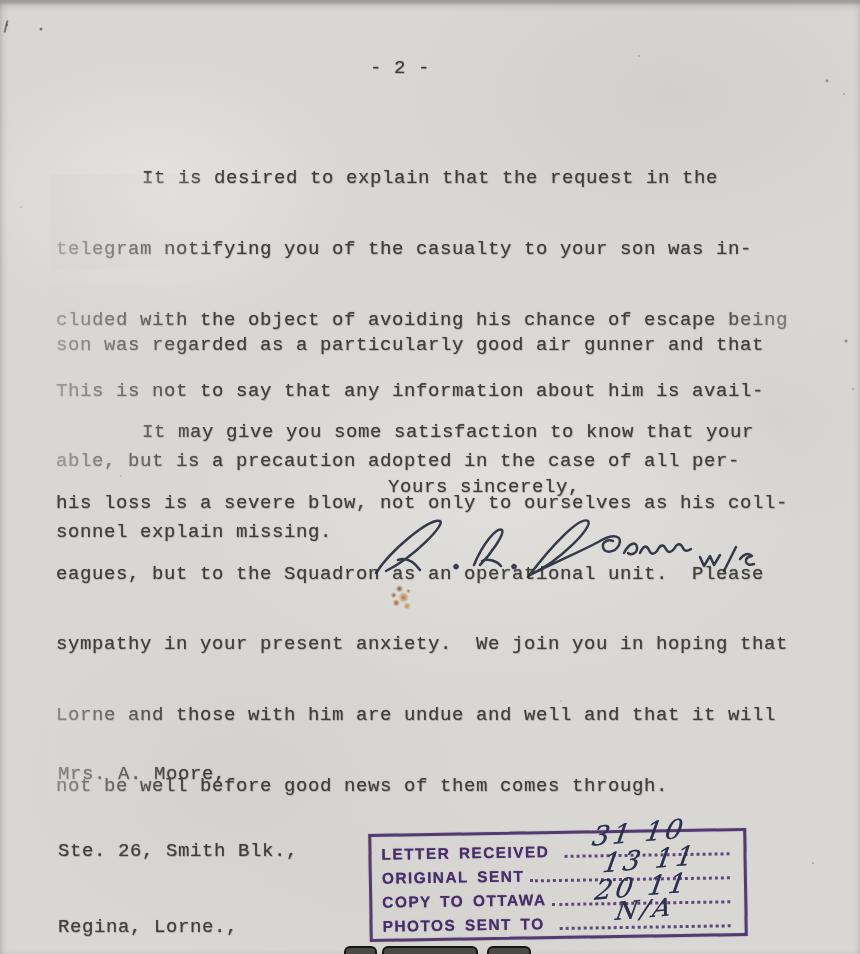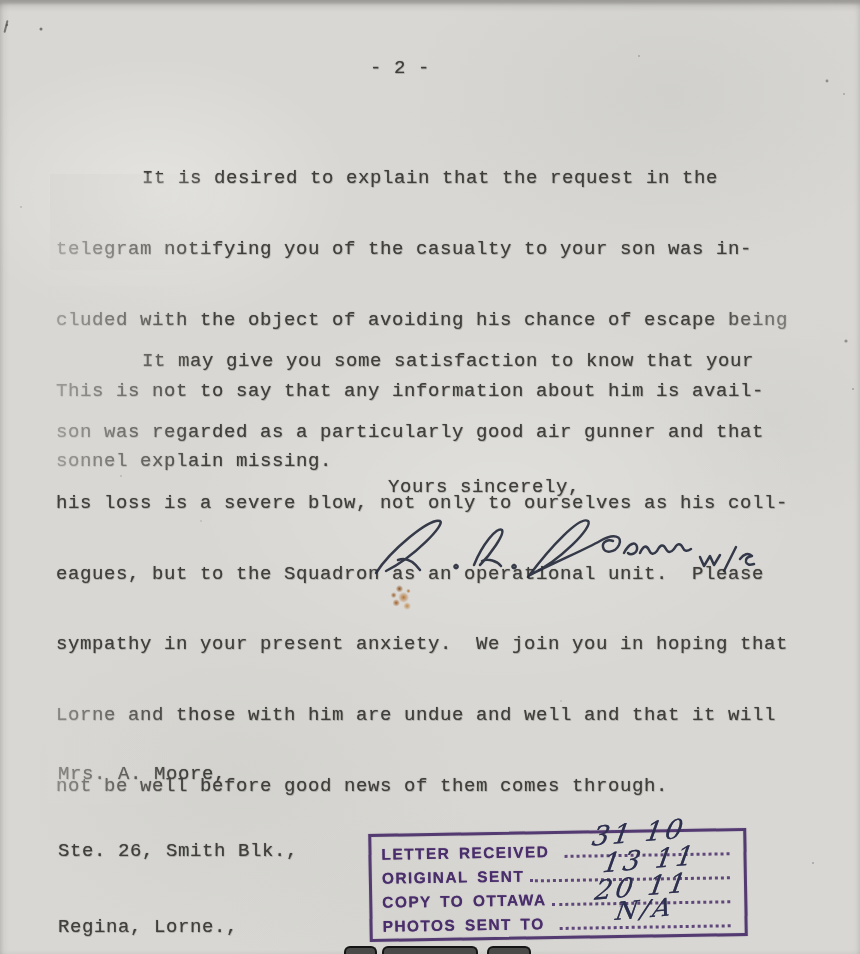--- a/index.html
+++ b/index.html
@@ -150,26 +150,27 @@
   <div class="top-edge"></div>
   <div class="corner-tick"></div>
 
   <div class="typed page-number">- 2 -</div>
 
   <div class="typed para para1">
     <div class="tline indent">It is desired to explain that the request in the</div>
     <div class="tline">telegram notifying you of the casualty to your son was in-</div>
     <div class="tline">cluded with the object of avoiding his chance of escape being</div>
     <div class="tline">This is not to say that any information about him is avail-</div>
+    <div class="tline">able, but is a precaution adopted in the case of all per-</div>
     <div class="tline">sonnel explain missing.</div>
   </div>
 
   <div class="typed para para2">
+    <div class="tline">son was regarded as a particularly good air gunner and that</div>
     <div class="tline indent">It may give you some satisfaction to know that your</div>
-    <div class="tline">son was regarded as a particularly good air gunner and that</div>
     <div class="tline">his loss is a severe blow, not only to ourselves as his coll-</div>
     <div class="tline">eagues, but to the Squadron as an operational unit.  Please</div>
     <div class="tline">sympathy in your present anxiety.  We join you in hoping that</div>
     <div class="tline">Lorne and those with him are undue and well and that it will</div>
     <div class="tline">not be well before good news of them comes through.</div>
   </div>
 
   <div class="typed closing">Yours sincerely,</div>
 
   <svg class="signature" viewBox="0 0 390 72" role="img" aria-label="R. L. Bolam w/c">

